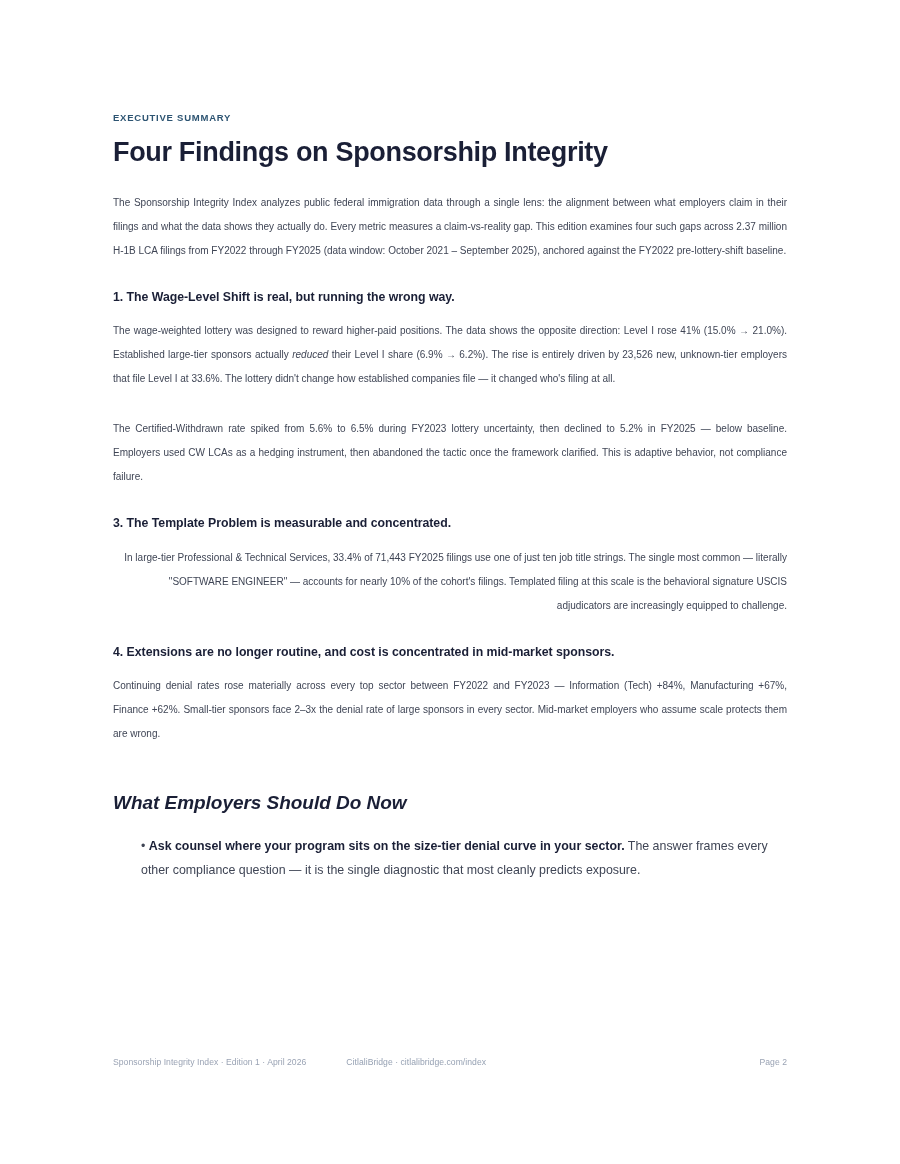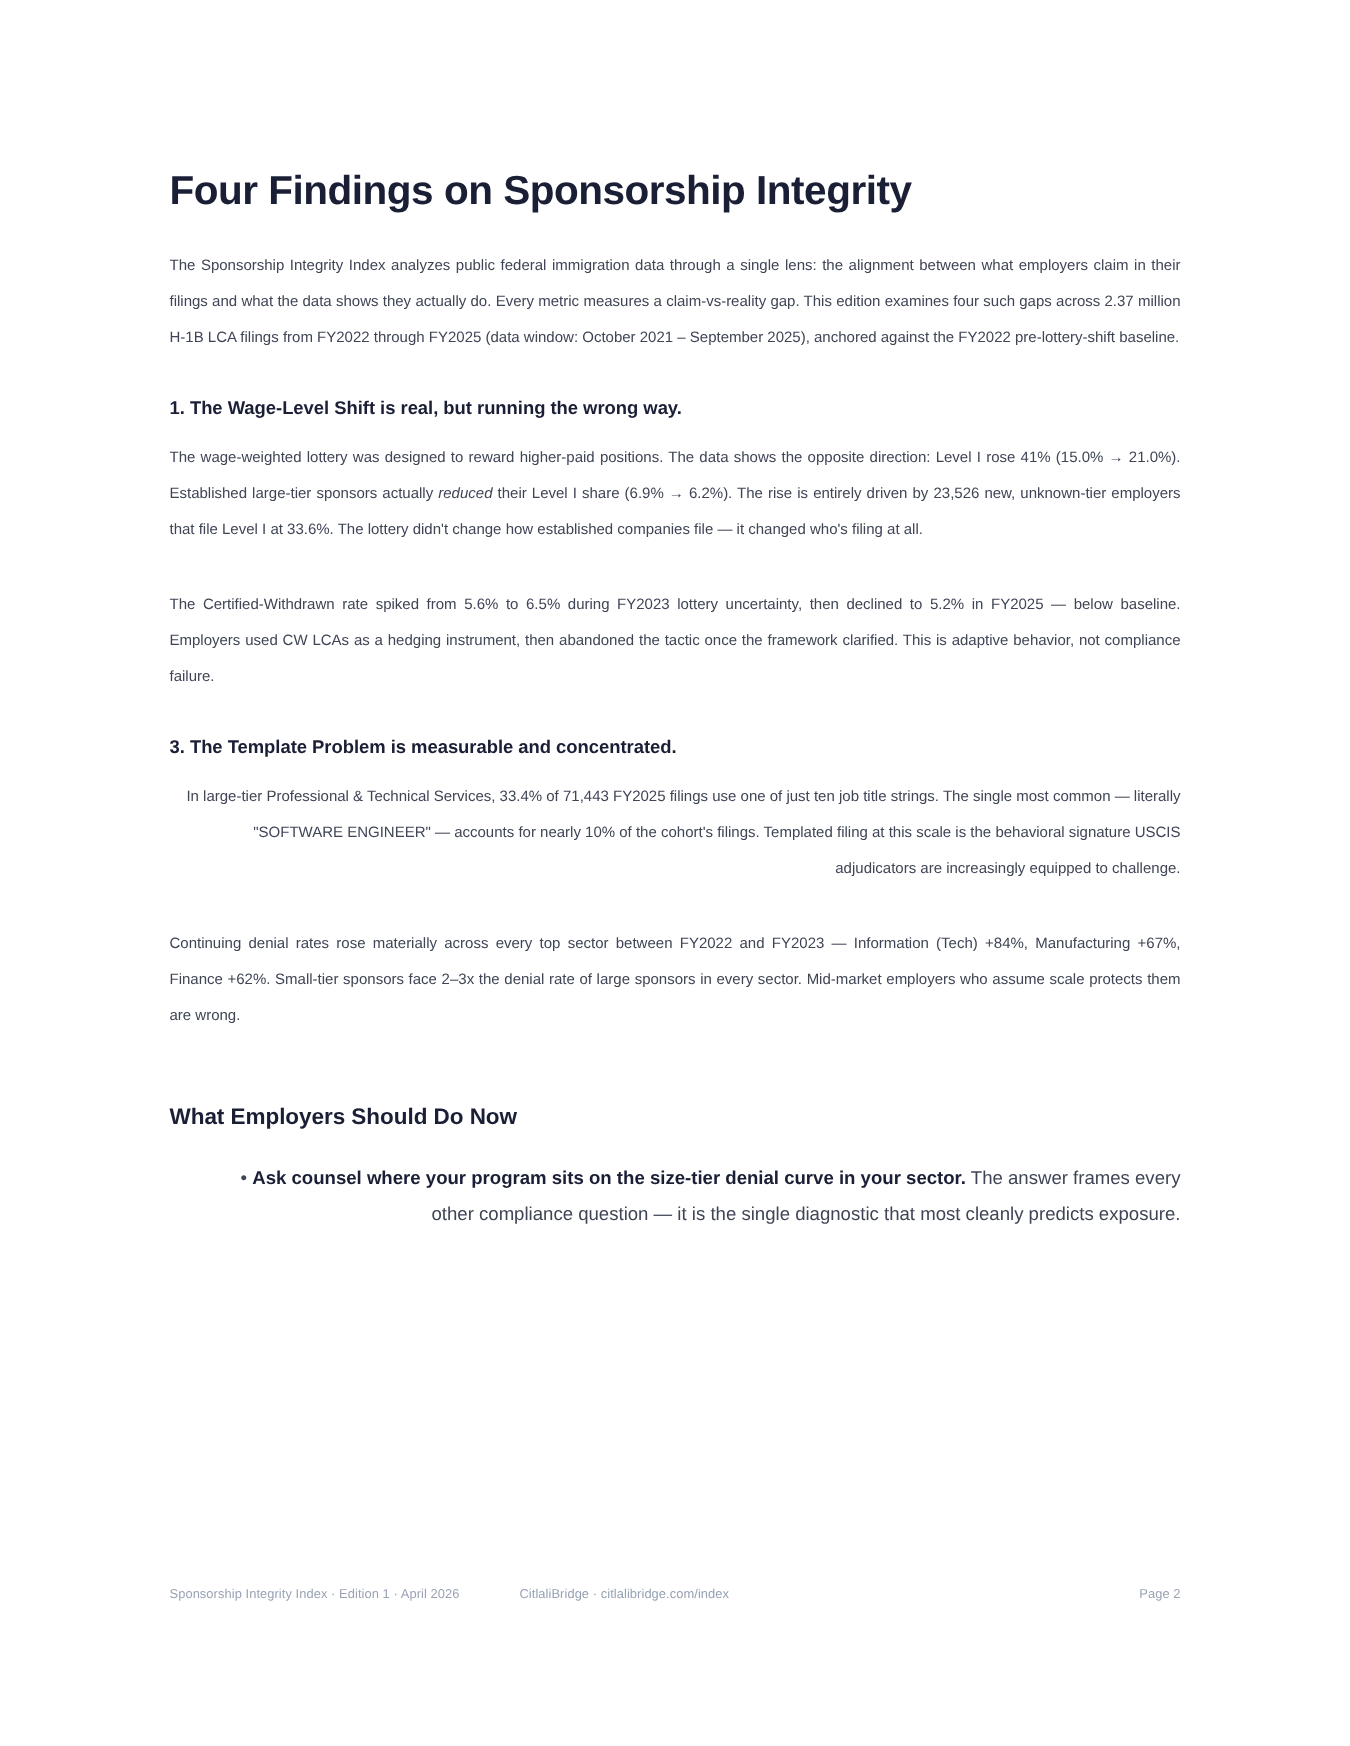--- a/index.html
+++ b/index.html
@@ -64,41 +64,42 @@
   h3.finding {
     font-size: 12.3px;
     font-weight: bold;
     color: #1a1f36;
     line-height: 1.4;
     margin: 0 0 13px 0;
     letter-spacing: -0.002em;
   }
 
   h3.section-head {
-    font-size: 15px;
+    font-size: 19px;
     font-weight: bold;
     color: #1a1f36;
     line-height: 1.4;
     margin: 44px 0 18px 0;
     letter-spacing: -0.002em;
+    font-style: italic;
   }
 
   .bullets {
     margin: 0;
     padding: 0;
     list-style: none;
   }
 
   .bullets li {
     font-size: 12.4px;
     line-height: 24px;
     color: #3f4555;
     margin: 0 0 17px 0;
     padding-left: 28px;
-    text-align: right;
+    text-align: left;
   }
 
   .bullets li .dot {
     color: #3f4555;
   }
 
   .bullets li b {
     color: #1a1f36;
     font-weight: bold;
   }
@@ -134,33 +135,35 @@
     white-space: nowrap;
   }
 </style>
 </head>
 <body>
 
 <div class="page">
 
   <div class="content">
 
+    <div class="eyebrow">EXECUTIVE SUMMARY</div>
 
     <h1 class="headline">Four Findings on Sponsorship Integrity</h1>
 
     <p class="body">The Sponsorship Integrity Index analyzes public federal immigration data through a single lens: the alignment between what employers claim in their filings and what the data shows they actually do. Every metric measures a claim-vs-reality gap. This edition examines four such gaps across 2.37 million H-1B LCA filings from FY2022 through FY2025 (data window: October 2021 – September 2025), anchored against the FY2022 pre-lottery-shift baseline.</p>
 
     <h3 class="finding">1. The Wage-Level Shift is real, but running the wrong way.</h3>
     <p class="body"><span>The wage-weighted lottery was designed to reward higher-paid positions. The data shows the opposite direction: Level I rose 41% (15.0% → 21.0%). Established large-tier sponsors actually </span><em class="it">reduced</em><span> their Level I share (6.9% → 6.2%). The rise is entirely driven by 23,526 new, unknown-tier employers that file Level I at 33.6%. The lottery didn't change how established companies file — it changed who's filing at all.</span></p>
 
     <p class="body">The Certified-Withdrawn rate spiked from 5.6% to 6.5% during FY2023 lottery uncertainty, then declined to 5.2% in FY2025 — below baseline. Employers used CW LCAs as a hedging instrument, then abandoned the tactic once the framework clarified. This is adaptive behavior, not compliance failure.</p>
 
     <h3 class="finding">3. The Template Problem is measurable and concentrated.</h3>
     <p class="body flush">In large-tier Professional &amp; Technical Services, 33.4% of 71,443 FY2025 filings use one of just ten job title strings. The single most common — literally "SOFTWARE ENGINEER" — accounts for nearly 10% of the cohort's filings. Templated filing at this scale is the behavioral signature USCIS adjudicators are increasingly equipped to challenge.</p>
 
+    <h3 class="finding">4. Extensions are no longer routine, and cost is concentrated in mid-market sponsors.</h3>
     <p class="body">Continuing denial rates rose materially across every top sector between FY2022 and FY2023 — Information (Tech) +84%, Manufacturing +67%, Finance +62%. Small-tier sponsors face 2–3x the denial rate of large sponsors in every sector. Mid-market employers who assume scale protects them are wrong.</p>
 
     <h3 class="section-head">What Employers Should Do Now</h3>
 
     <ul class="bullets">
       <li><span class="dot">•</span> <b>Ask counsel where your program sits on the size-tier denial curve in your sector.</b><span> The answer frames every other compliance question — it is the single diagnostic that most cleanly predicts exposure.</span></li>
     </ul>
 
   </div>
 

